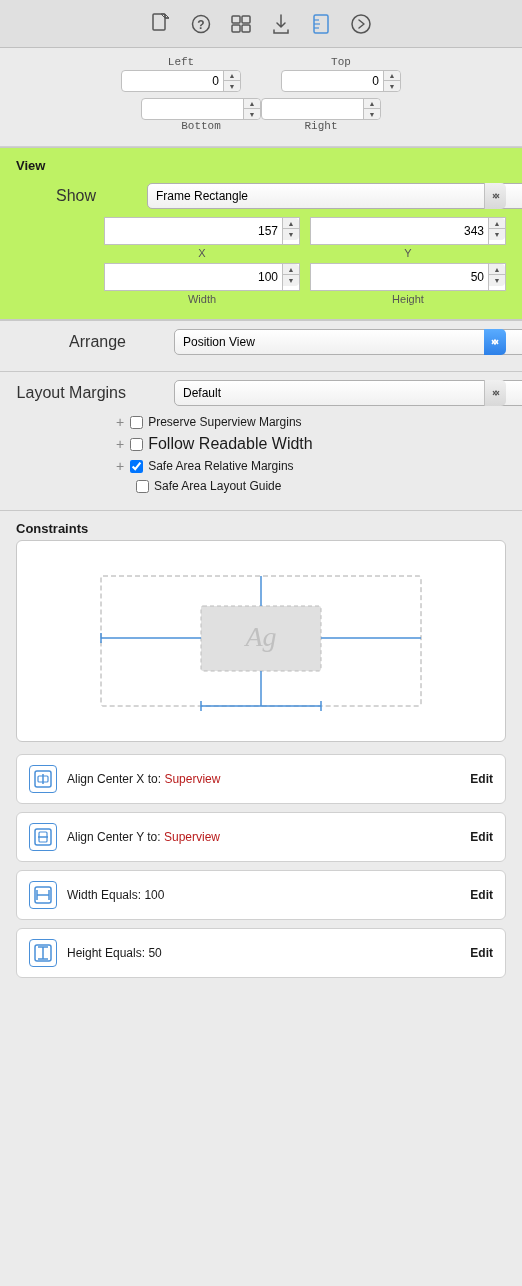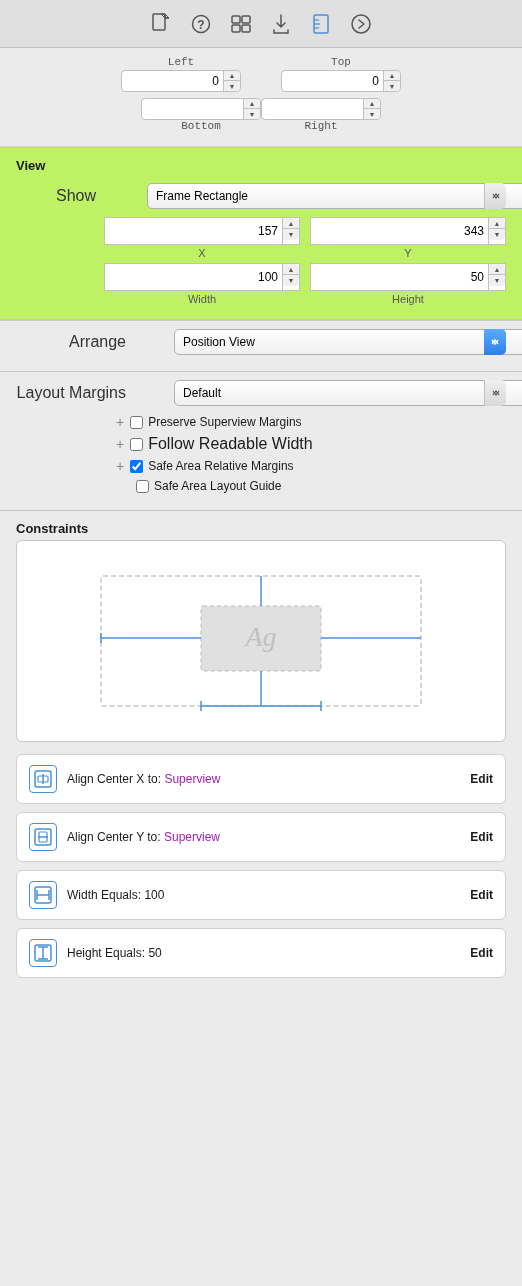--- a/index.html
+++ b/index.html
@@ -300,21 +300,21 @@
       display: flex;
       align-items: center;
       justify-content: center;
       flex-shrink: 0;
     }
     .constraint-text {
       flex: 1;
       font-size: 12px;
     }
     .constraint-text .text-muted {
-      color: #a21caf;
+      color: #b91c1c;
     }
     .constraint-edit {
       font-size: 12px;
       font-weight: bold;
       color: #1a1a1a;
       cursor: pointer;
     }
   </style>
 </head>
 <body>

